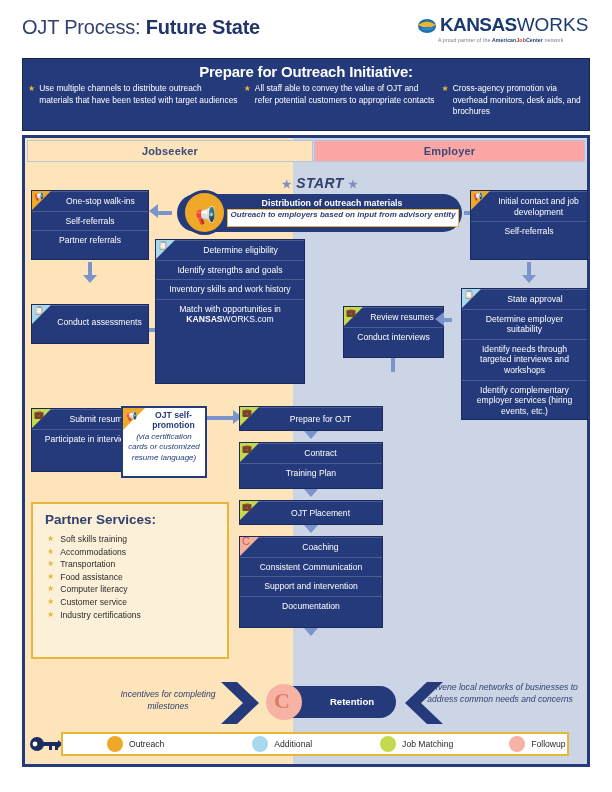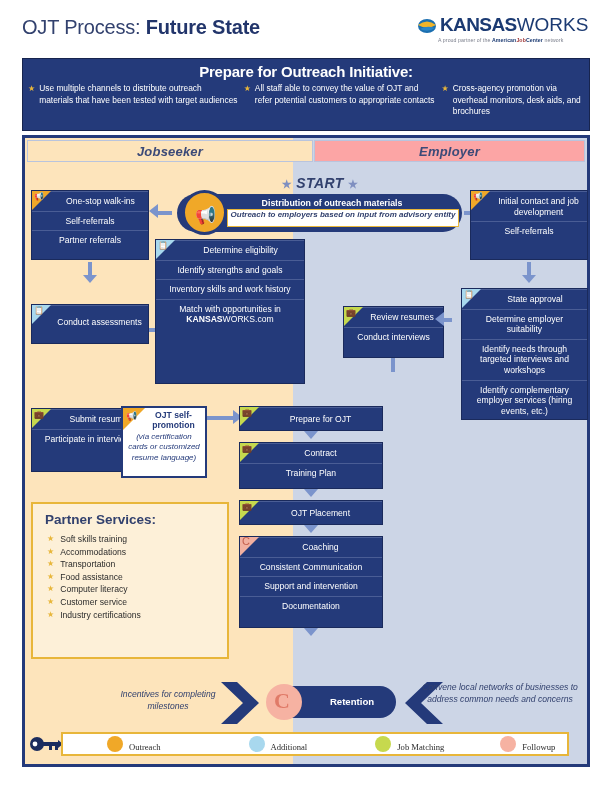--- a/index.html
+++ b/index.html
@@ -55,22 +55,22 @@
   
   #frame {
     position:absolute; left:22px; top:135px; width:568px; height:632px;
     border:3px solid #243a7a; background:#ccd5e6;
   }
   #cream-bg { position:absolute; left:0; top:0; width:268px; height:626px; background:#fde4bb; }
 
   
   #lanes { position:absolute; left:2px; top:2px; width:558px; height:22px; display:flex; }
   .lane {
-    height:22px; text-align:center; font-style:italic; font-weight:bold;
-    font-size:13px; color:#3c4a78; line-height:21px; letter-spacing:0.2px;
+    height:22px; text-align:center; font-weight:bold;
+    font-size:11px; color:#3c4a78; line-height:21px; letter-spacing:0.2px;
   }
   #lane-js { width:286px; background:#fde4bb; border:1px solid #b9c4dd; }
   #lane-emp { width:271px; background:#fca5a5; border:1px solid #b9c4dd; margin-left:1px; }
 
   
   #start {
     position:absolute; left:240px; top:37px; width:110px;
     text-align:center; font-style:italic; font-weight:bold; font-size:14px;
     color:#32416e; letter-spacing:0.4px;
   }
@@ -167,21 +167,21 @@
   #conv-text {
     position:absolute; left:390px; top:544px; width:170px; text-align:center;
     font-style:italic; font-size:8.6px; color:#32416e; line-height:11.6px;
   }
 
   
   #legend {
     position:absolute; left:36px; top:594px; width:508px; height:24px;
     background:#ffffff; border:2px solid #e8b63a; display:flex; align-items:center;
   }
-  .lg { display:flex; align-items:flex-end; gap:6px;font-family:Liberation Serif, serif; }
+  .lg { display:flex; align-items:center; gap:6px; }
   .lg .dot { width:16px; height:16px; border-radius:50%; position:relative; }
   .lg .lb { font-size:8.6px; color:#2b2b2b; }
   #key-icon { position:absolute; left:4px; top:598px; width:34px; height:16px; }
 </style>
 </head>
 <body>
 
 <div id="header">
   <div id="logo">
     <svg id="logo-mark" viewBox="0 0 19 17">

